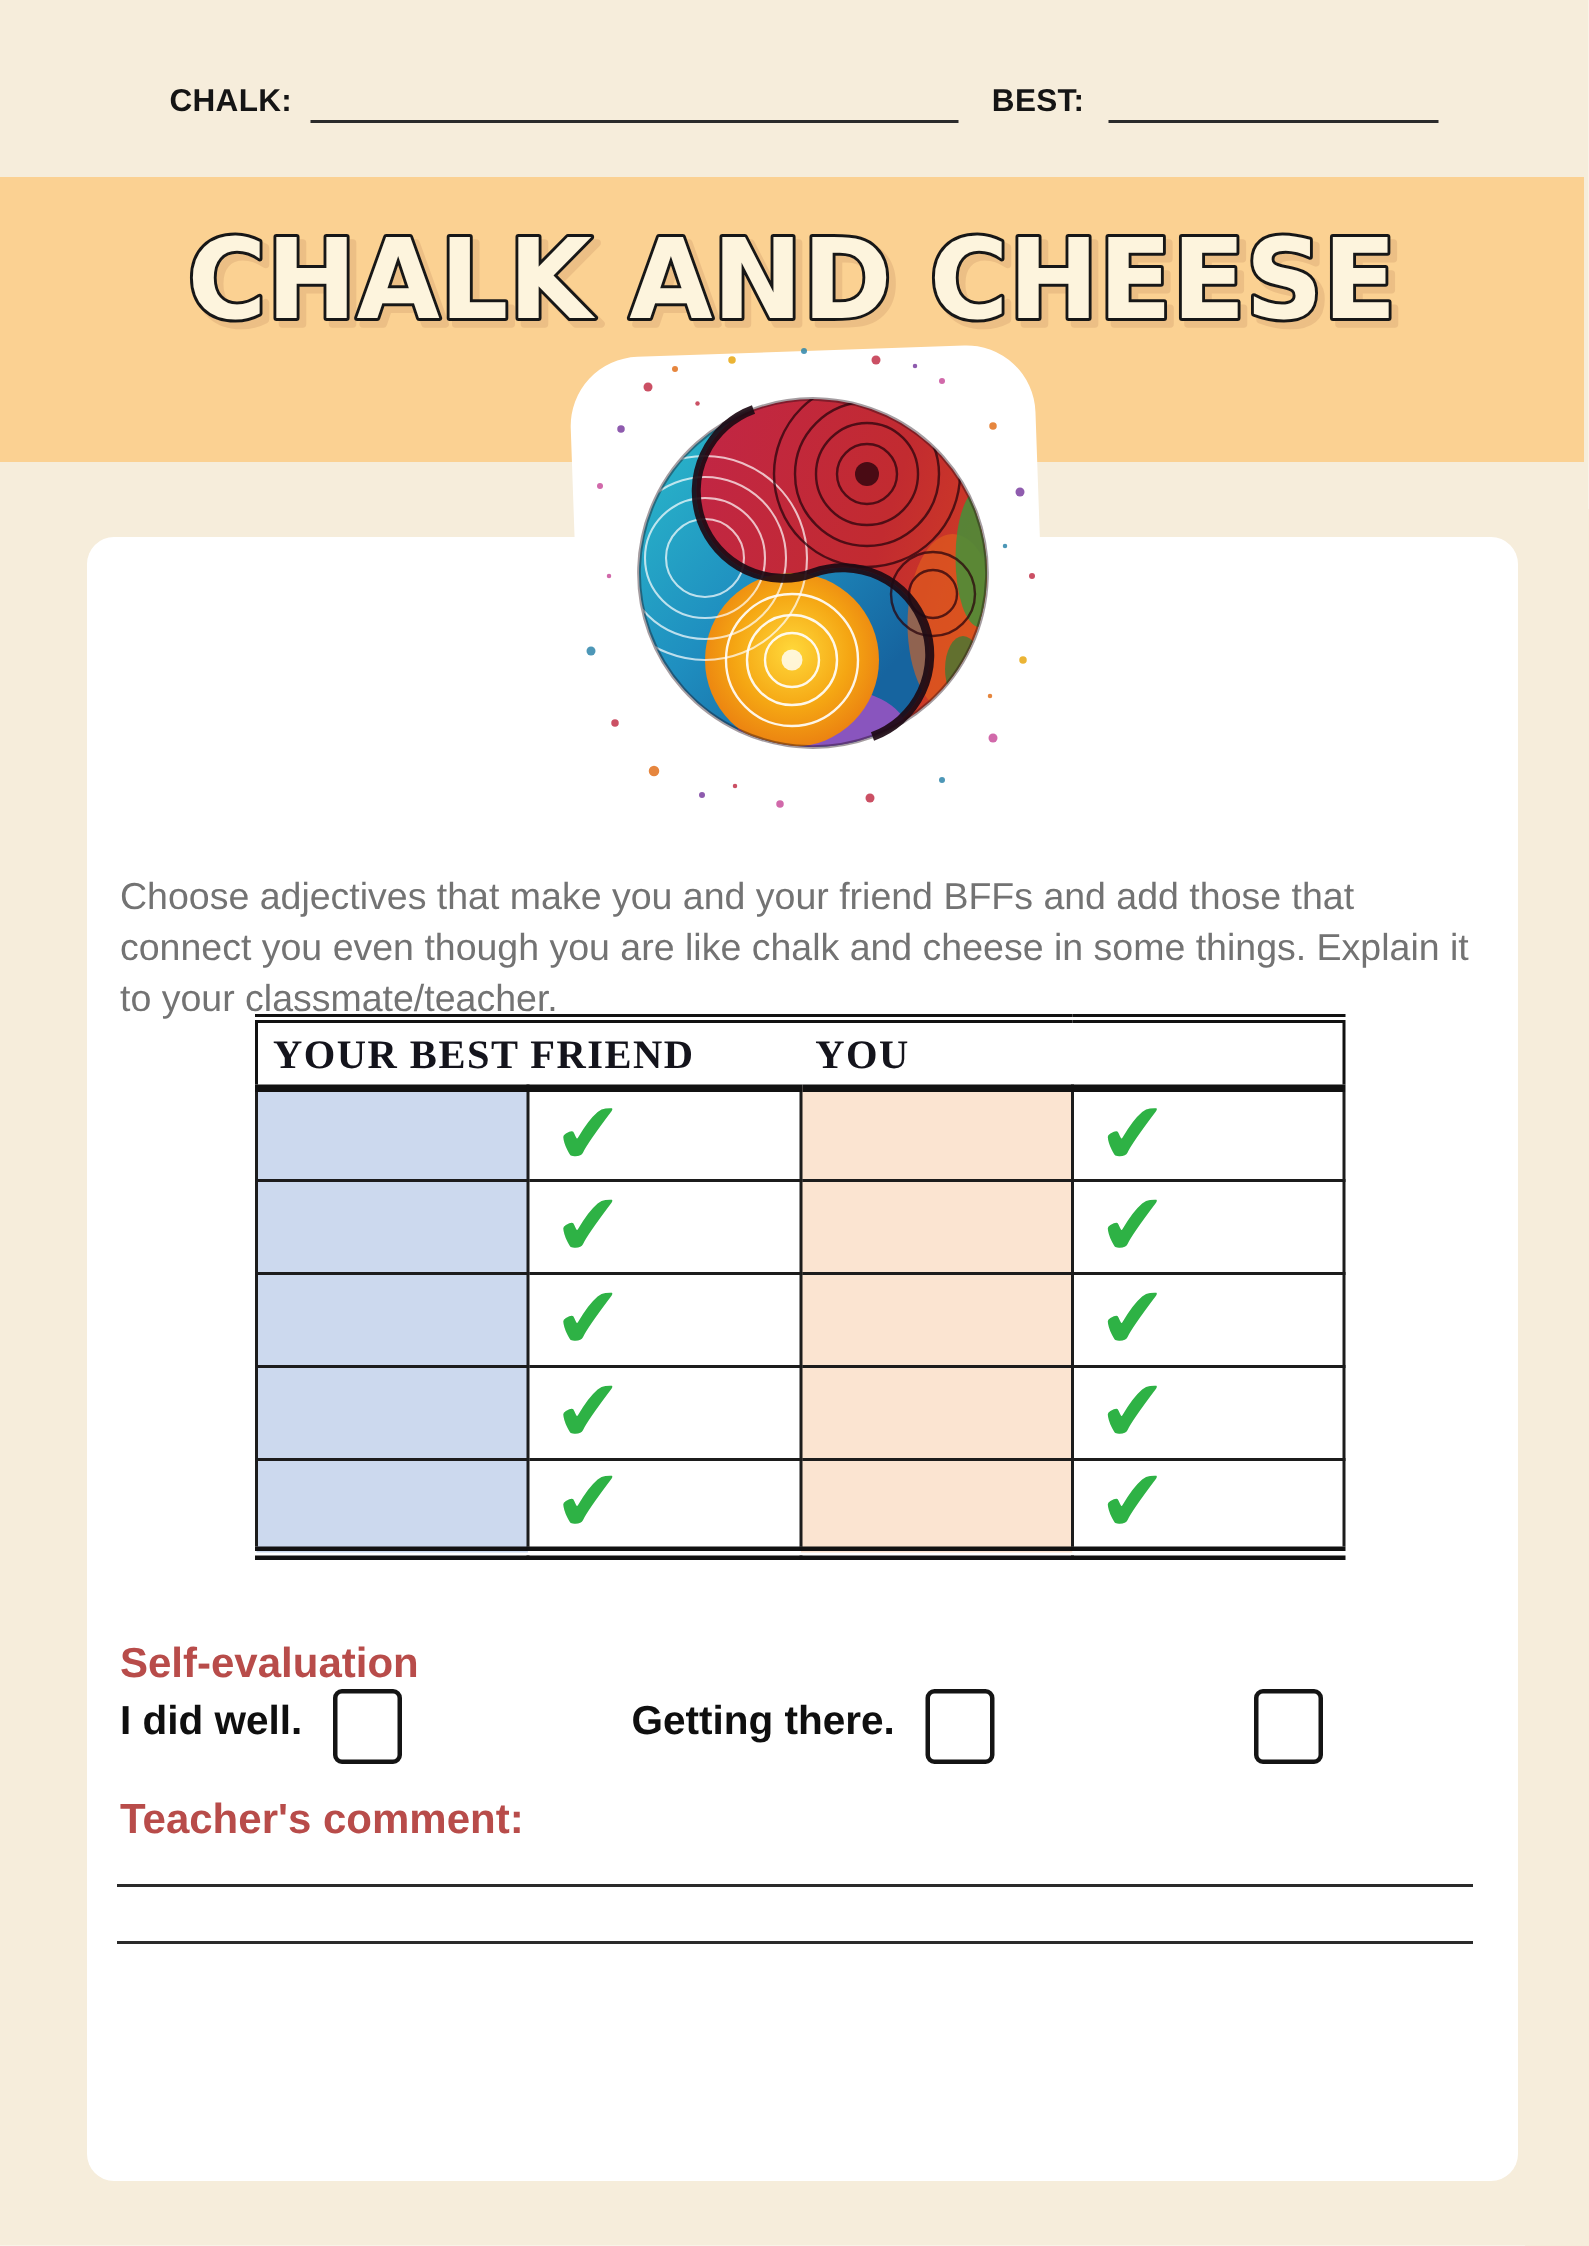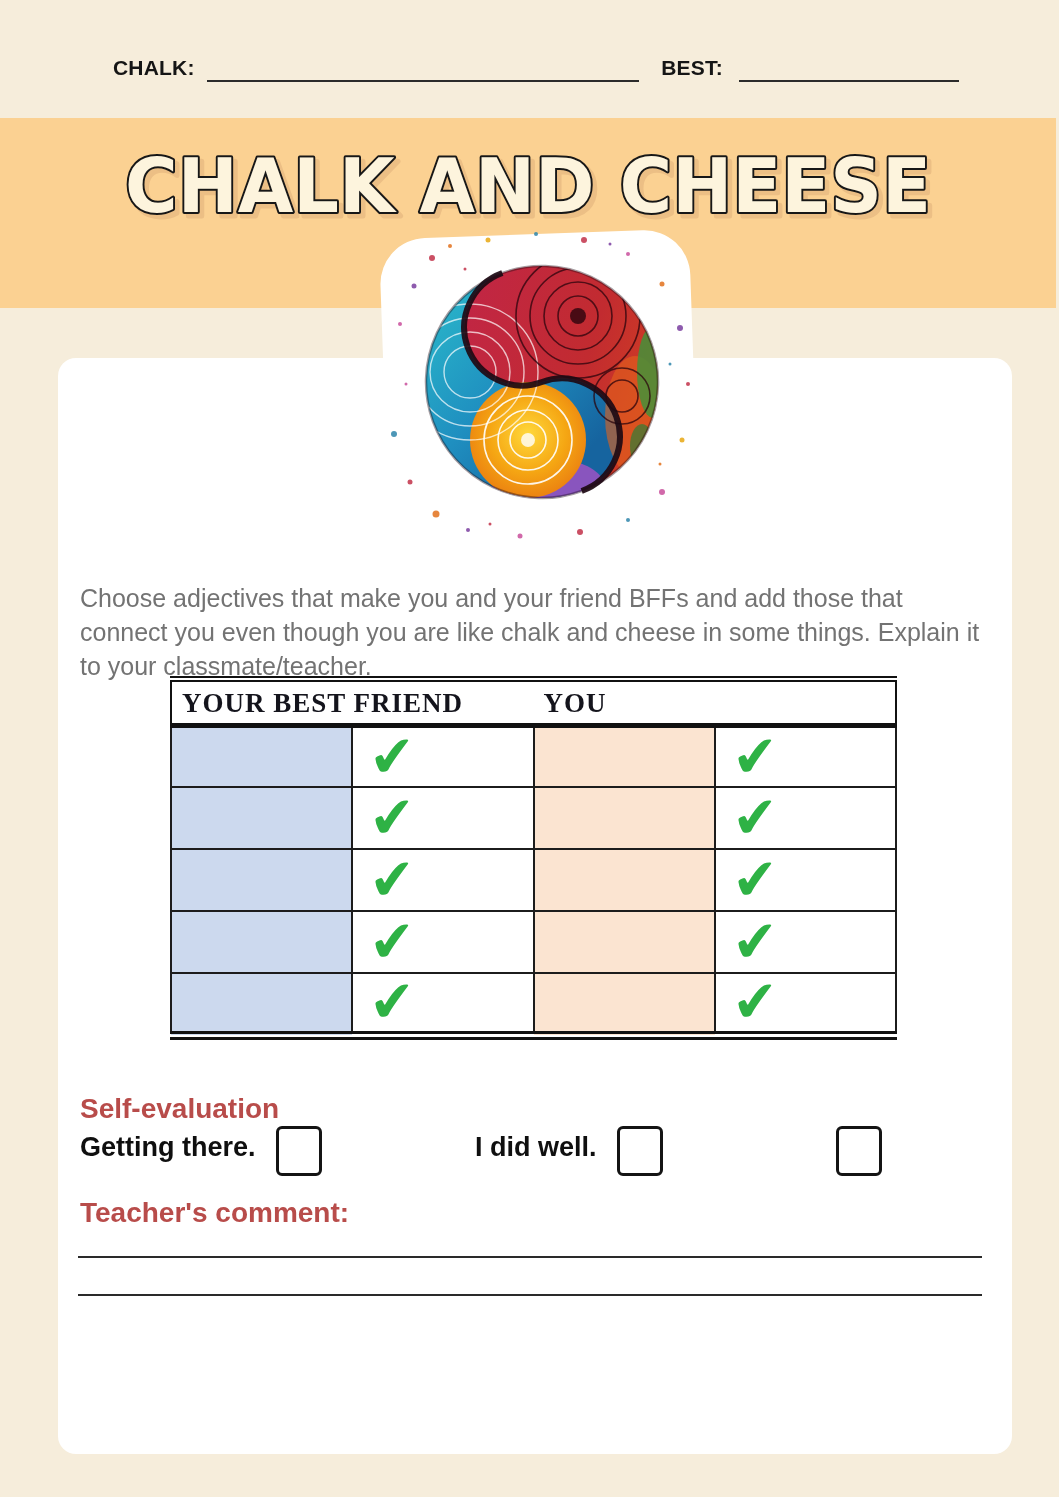--- a/index.html
+++ b/index.html
@@ -228,25 +228,25 @@
           <td class="c-check2"><span class="check">✔</span></td>
         </tr>
       </tbody>
     </table>
   </div>
 
   <div class="red-head self-eval-head">Self-evaluation</div>
 
   <div class="options">
     <div class="option">
+      <span class="lbl">I did well.</span>
+      <span class="cbox"></span>
+    </div>
+    <div class="option">
       <span class="lbl">Getting there.</span>
-      <span class="cbox"></span>
-    </div>
-    <div class="option">
-      <span class="lbl">I did well.</span>
       <span class="cbox"></span>
     </div>
     <div class="option">
       <span class="cbox"></span>
     </div>
   </div>
 
   <div class="red-head teacher-head">Teacher's comment:</div>
   <div class="comment-line line1"></div>
   <div class="comment-line line2"></div>

